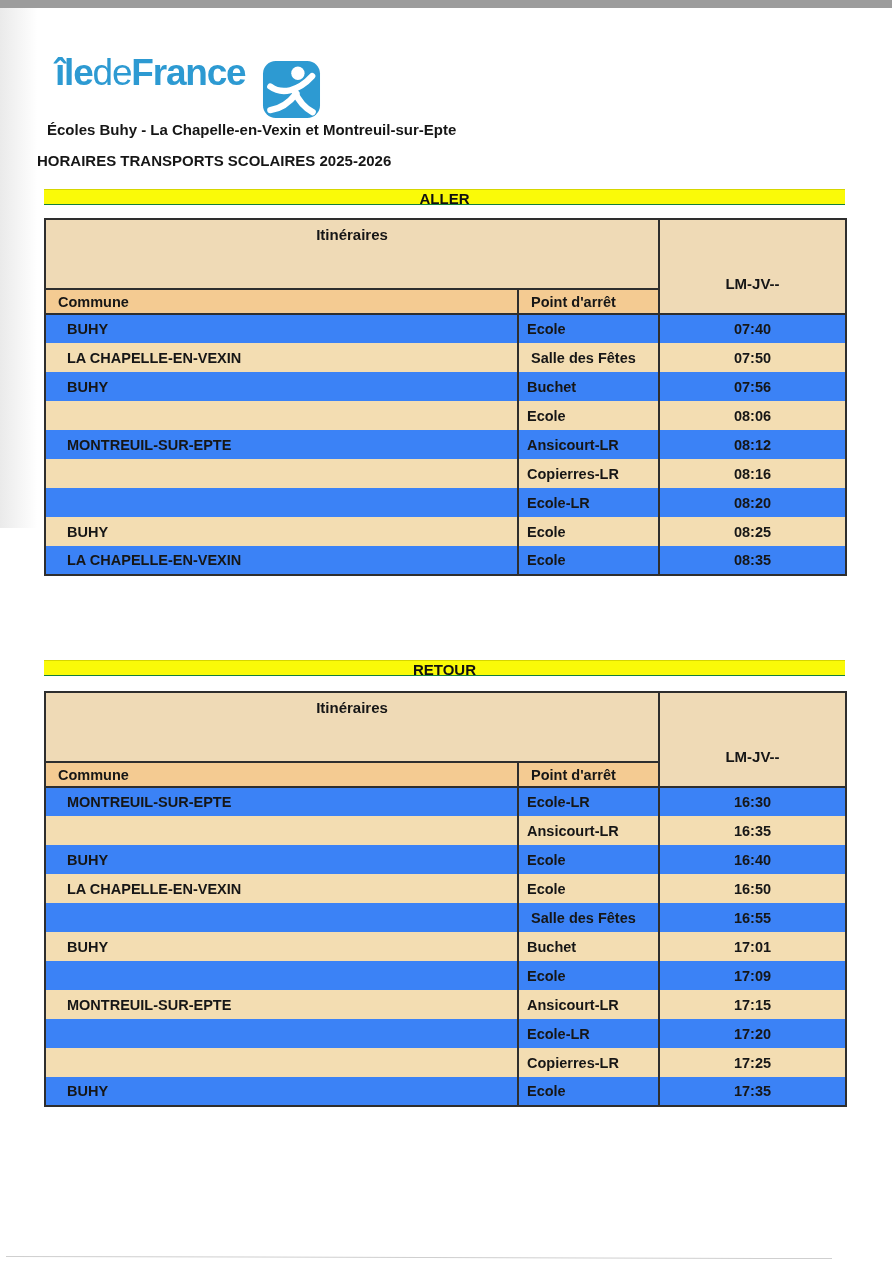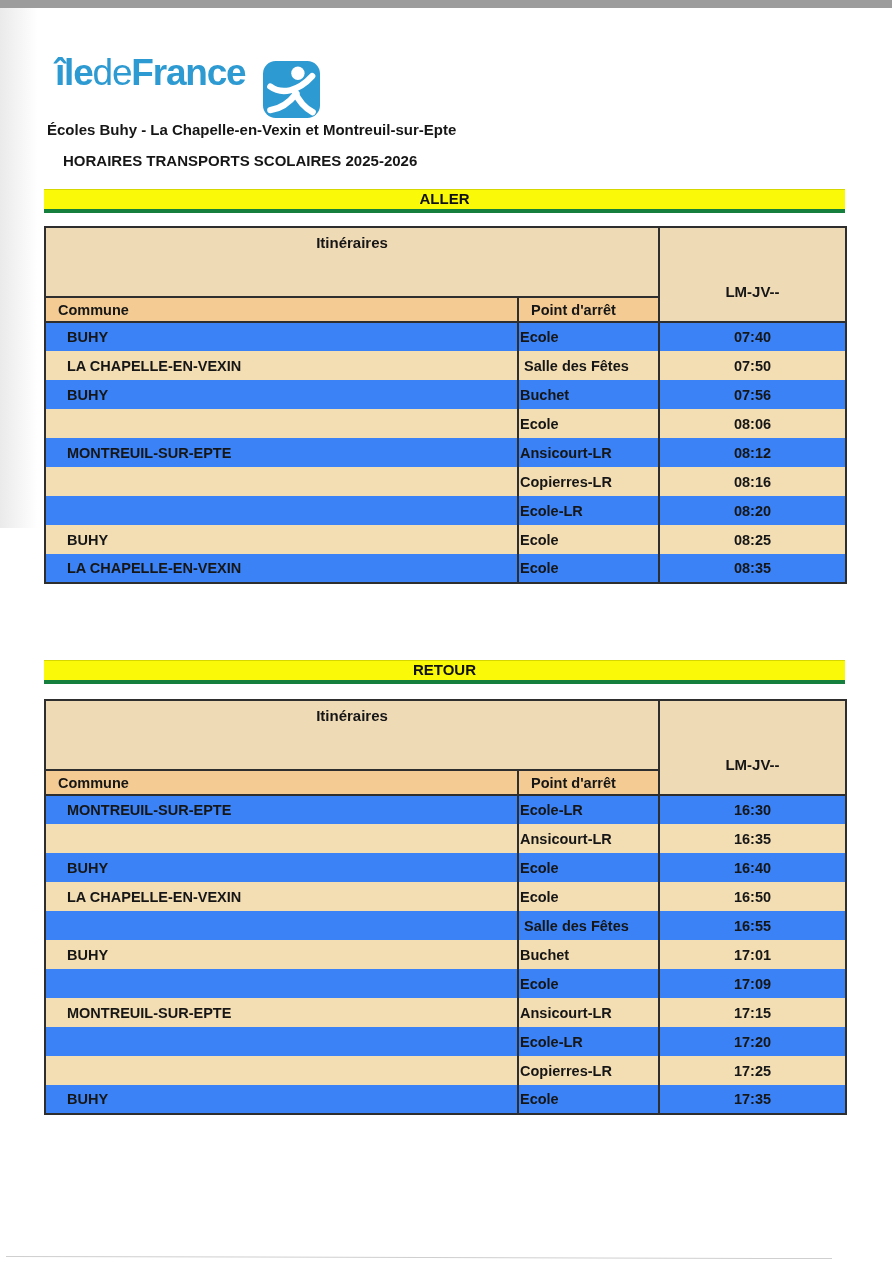--- a/index.html
+++ b/index.html
@@ -27,49 +27,49 @@
   .wordmark{position:absolute;left:0;top:0;width:202px;font-size:37px;line-height:38px;
     color:var(--brand-blue);letter-spacing:-1.2px;white-space:nowrap;}
   .wm-bold{font-weight:700;}
   .wm-light{font-weight:400;}
   .wordmark-sub{position:absolute;left:0;top:38px;width:202px;text-align:right;
     font-size:21px;font-weight:400;color:var(--brand-blue);letter-spacing:0;}
   .logo-icon{position:absolute;left:207px;top:6px;width:59px;height:59px;}
 
   
   .title1{position:absolute;left:47px;top:113px;font-size:15px;font-weight:700;}
-  .title2{position:absolute;left:63px;top:144px;font-size:15px;font-weight:700;}
+  .title2{position:absolute;left:37px;top:144px;font-size:15px;font-weight:700;}
 
   
   .section{position:absolute;left:44px;width:801px;}
   .section-aller{top:181px;}
   .section-retour{top:652px;}
-  .banner{height:24px;background:var(--banner-yellow);
-    border-top:1px solid #d6d600;border-bottom:4px solid #15803d;
+  .banner{height:16px;background:var(--banner-yellow);
+    border-top:1px solid #d6d600;border-bottom:1px solid #15803d;
     text-align:center;font-size:15px;font-weight:700;line-height:18px;color:#111;}
   .section-aller .timetable{margin-top:13px;}
   .section-retour .timetable{margin-top:15px;}
 
   
   table.timetable{width:801px;table-layout:fixed;border-collapse:collapse;
     border:2px solid var(--border);background:#3b82f6;}
   col.c1{width:473px;} col.c2{width:141px;} col.c3{width:187px;}
   th,td{font-size:14.5px;font-weight:700;color:var(--ink);overflow:hidden;}
   .th-itin{height:70px;background:var(--beige);vertical-align:top;text-align:center;
     padding-top:6px;font-size:15px;border-bottom:2px solid var(--border);}
   .th-days{background:var(--beige);vertical-align:bottom;text-align:center;
     padding-bottom:21px;font-size:15px;border-left:2px solid var(--border);
     border-bottom:2px solid var(--border);}
   .th-sub{height:25px;background:var(--orange);text-align:left;padding:0 12px;
     border-bottom:2px solid var(--border);}
   .th-stop{border-left:2px solid var(--border);}
   tbody td{height:29px;}
   tbody tr:nth-child(even) td{background:var(--stripe);}
   .td-commune{padding-left:21px;text-align:left;}
-  .td-stop{padding-left:1px;text-align:left;border-left:2px solid var(--border);white-space:pre-wrap;}
+  .td-stop{padding-left:8px;text-align:left;border-left:2px solid var(--border);white-space:pre-wrap;}
   .td-time{text-align:center;border-left:2px solid var(--border);}
 </style>
 </head>
 <body>
 
 <div class="page">
   <div class="edge-shade"></div>
   <div class="scan-line"></div>
 
   <div class="logo">

